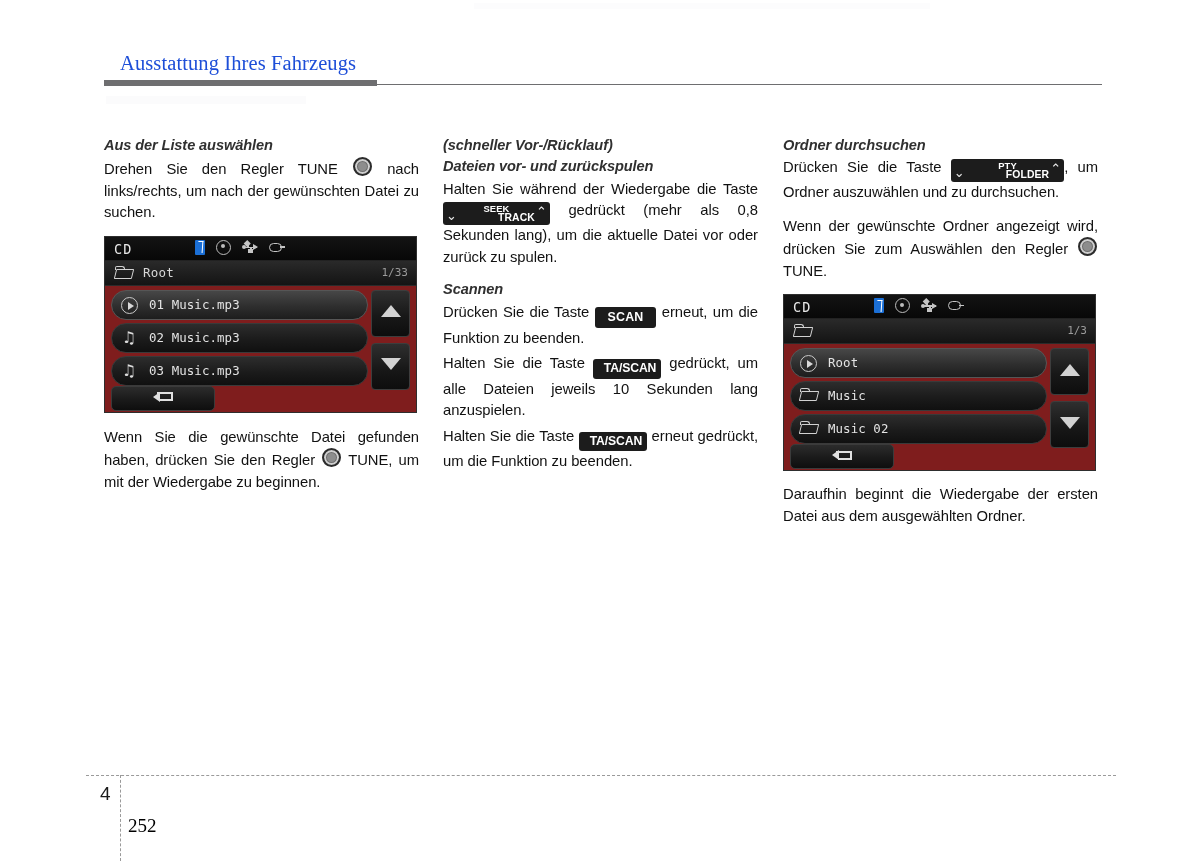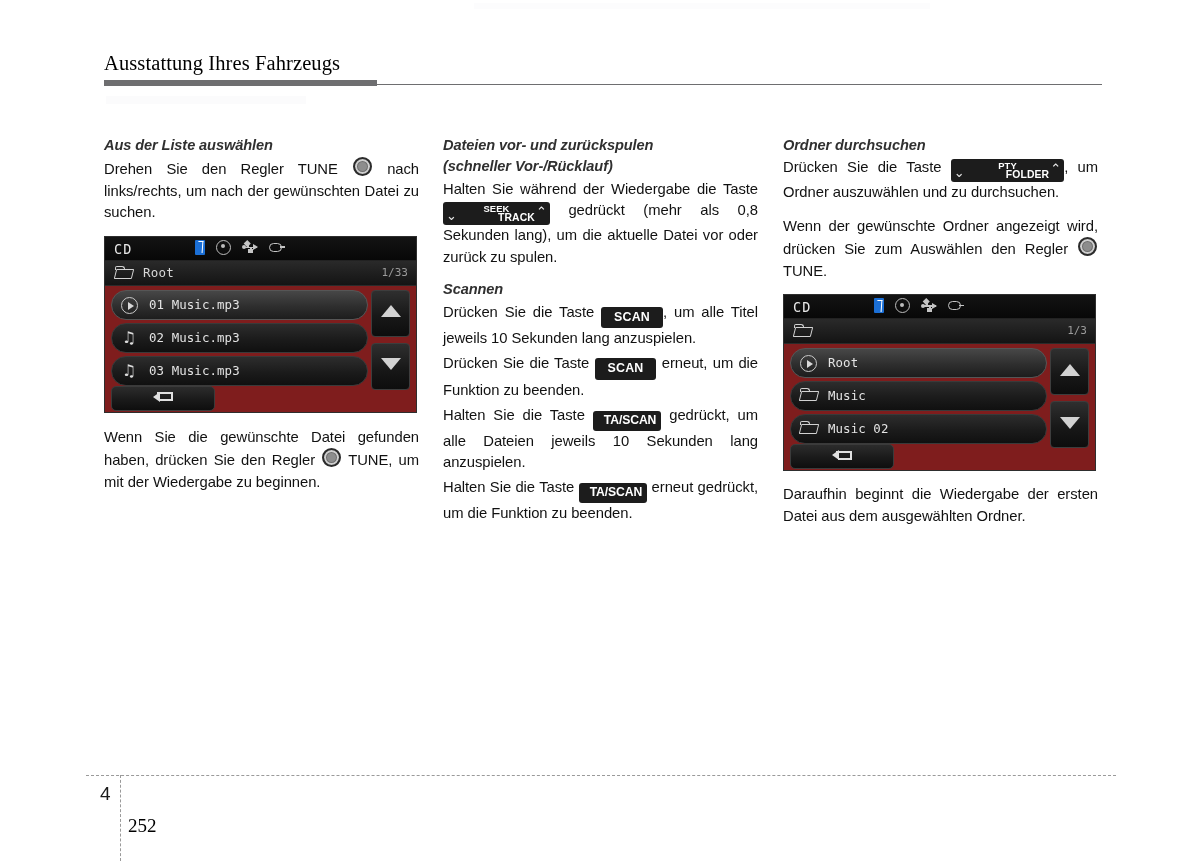--- a/index.html
+++ b/index.html
@@ -27,24 +27,25 @@
   
   .page-header {
     position: absolute;
     left: 104px;
     top: 52px;
     width: 998px;
   }
   .page-header .header-title {
     font-family: "Liberation Serif", serif;
     font-size: 20.5px;
-    color: #000000;
+    color: #1d4ed8;
     letter-spacing: 0.1px;
     white-space: nowrap;
     line-height: 1.1;
+    margin-left: 16px;
   }
   .header-rule {
     position: absolute;
     left: 104px;
     top: 84px;
     width: 998px;
     height: 1px;
     background: #6e6e70;
   }
   .header-rule-thick {
@@ -590,26 +591,25 @@
               <span class="arrow"></span>
             </span>
         </div>
       </div>
     </div>
 
     <p class="body-text"><span>Wenn Sie die gewünschte Datei gefunden haben, drücken Sie den Regler</span> <span class="knob-icon"></span> <span>TUNE, um mit der Wiedergabe zu beginnen.</span></p>
   </div>
 
   <div class="col col-2">
+    <h3 class="sub-head">(schneller Vor-/Rücklauf)</h3>
     <h3 class="sub-head">Dateien vor- und zurückspulen</h3>
-    <h3 class="sub-head">(schneller Vor-/Rücklauf)</h3>
     <p class="body-text"><span>Halten Sie während der Wiedergabe die Taste</span> <span class="key key-dual"><span class="chev chev-l">⌄</span><span class="kd-line1">SEEK</span><span class="kd-line2">TRACK</span><span class="chev chev-r">⌃</span></span> <span>gedrückt (mehr als 0,8 Sekunden lang), um die aktuelle Datei vor oder zurück zu spulen.</span></p>
 
     <h3 class="sub-head">Scannen</h3>
-    <p class="body-text tight"><span>Drücken Sie die Taste</span> <span class="key key-scan">SCAN</span><span>, um alle Titel jeweils 10 Sekunden lang anzuspielen.</span></p>
     <p class="body-text tight"><span>Drücken Sie die Taste</span> <span class="key key-scan">SCAN</span> <span>erneut, um die Funktion zu beenden.</span></p>
     <p class="body-text tight"><span>Halten Sie die Taste</span> <span class="key key-tascan">TA/SCAN</span> <span>gedrückt, um alle Dateien jeweils 10 Sekunden lang anzuspielen.</span></p>
     <p class="body-text"><span>Halten Sie die Taste</span> <span class="key key-tascan">TA/SCAN</span> <span>erneut gedrückt, um die Funktion zu beenden.</span></p>
   </div>
 
   <div class="col col-3">
     <h3 class="sub-head">Ordner durchsuchen</h3>
     <p class="body-text"><span>Drücken Sie die Taste</span> <span class="key key-dual"><span class="chev chev-l">⌄</span><span class="kd-line1">PTY</span><span class="kd-line2">FOLDER</span><span class="chev chev-r">⌃</span></span><span>, um Ordner auszuwählen und zu durchsuchen.</span></p>
     <p class="body-text"><span>Wenn der gewünschte Ordner angezeigt wird, drücken Sie zum Auswählen den Regler</span> <span class="knob-icon"></span> <span>TUNE.</span></p>
 

